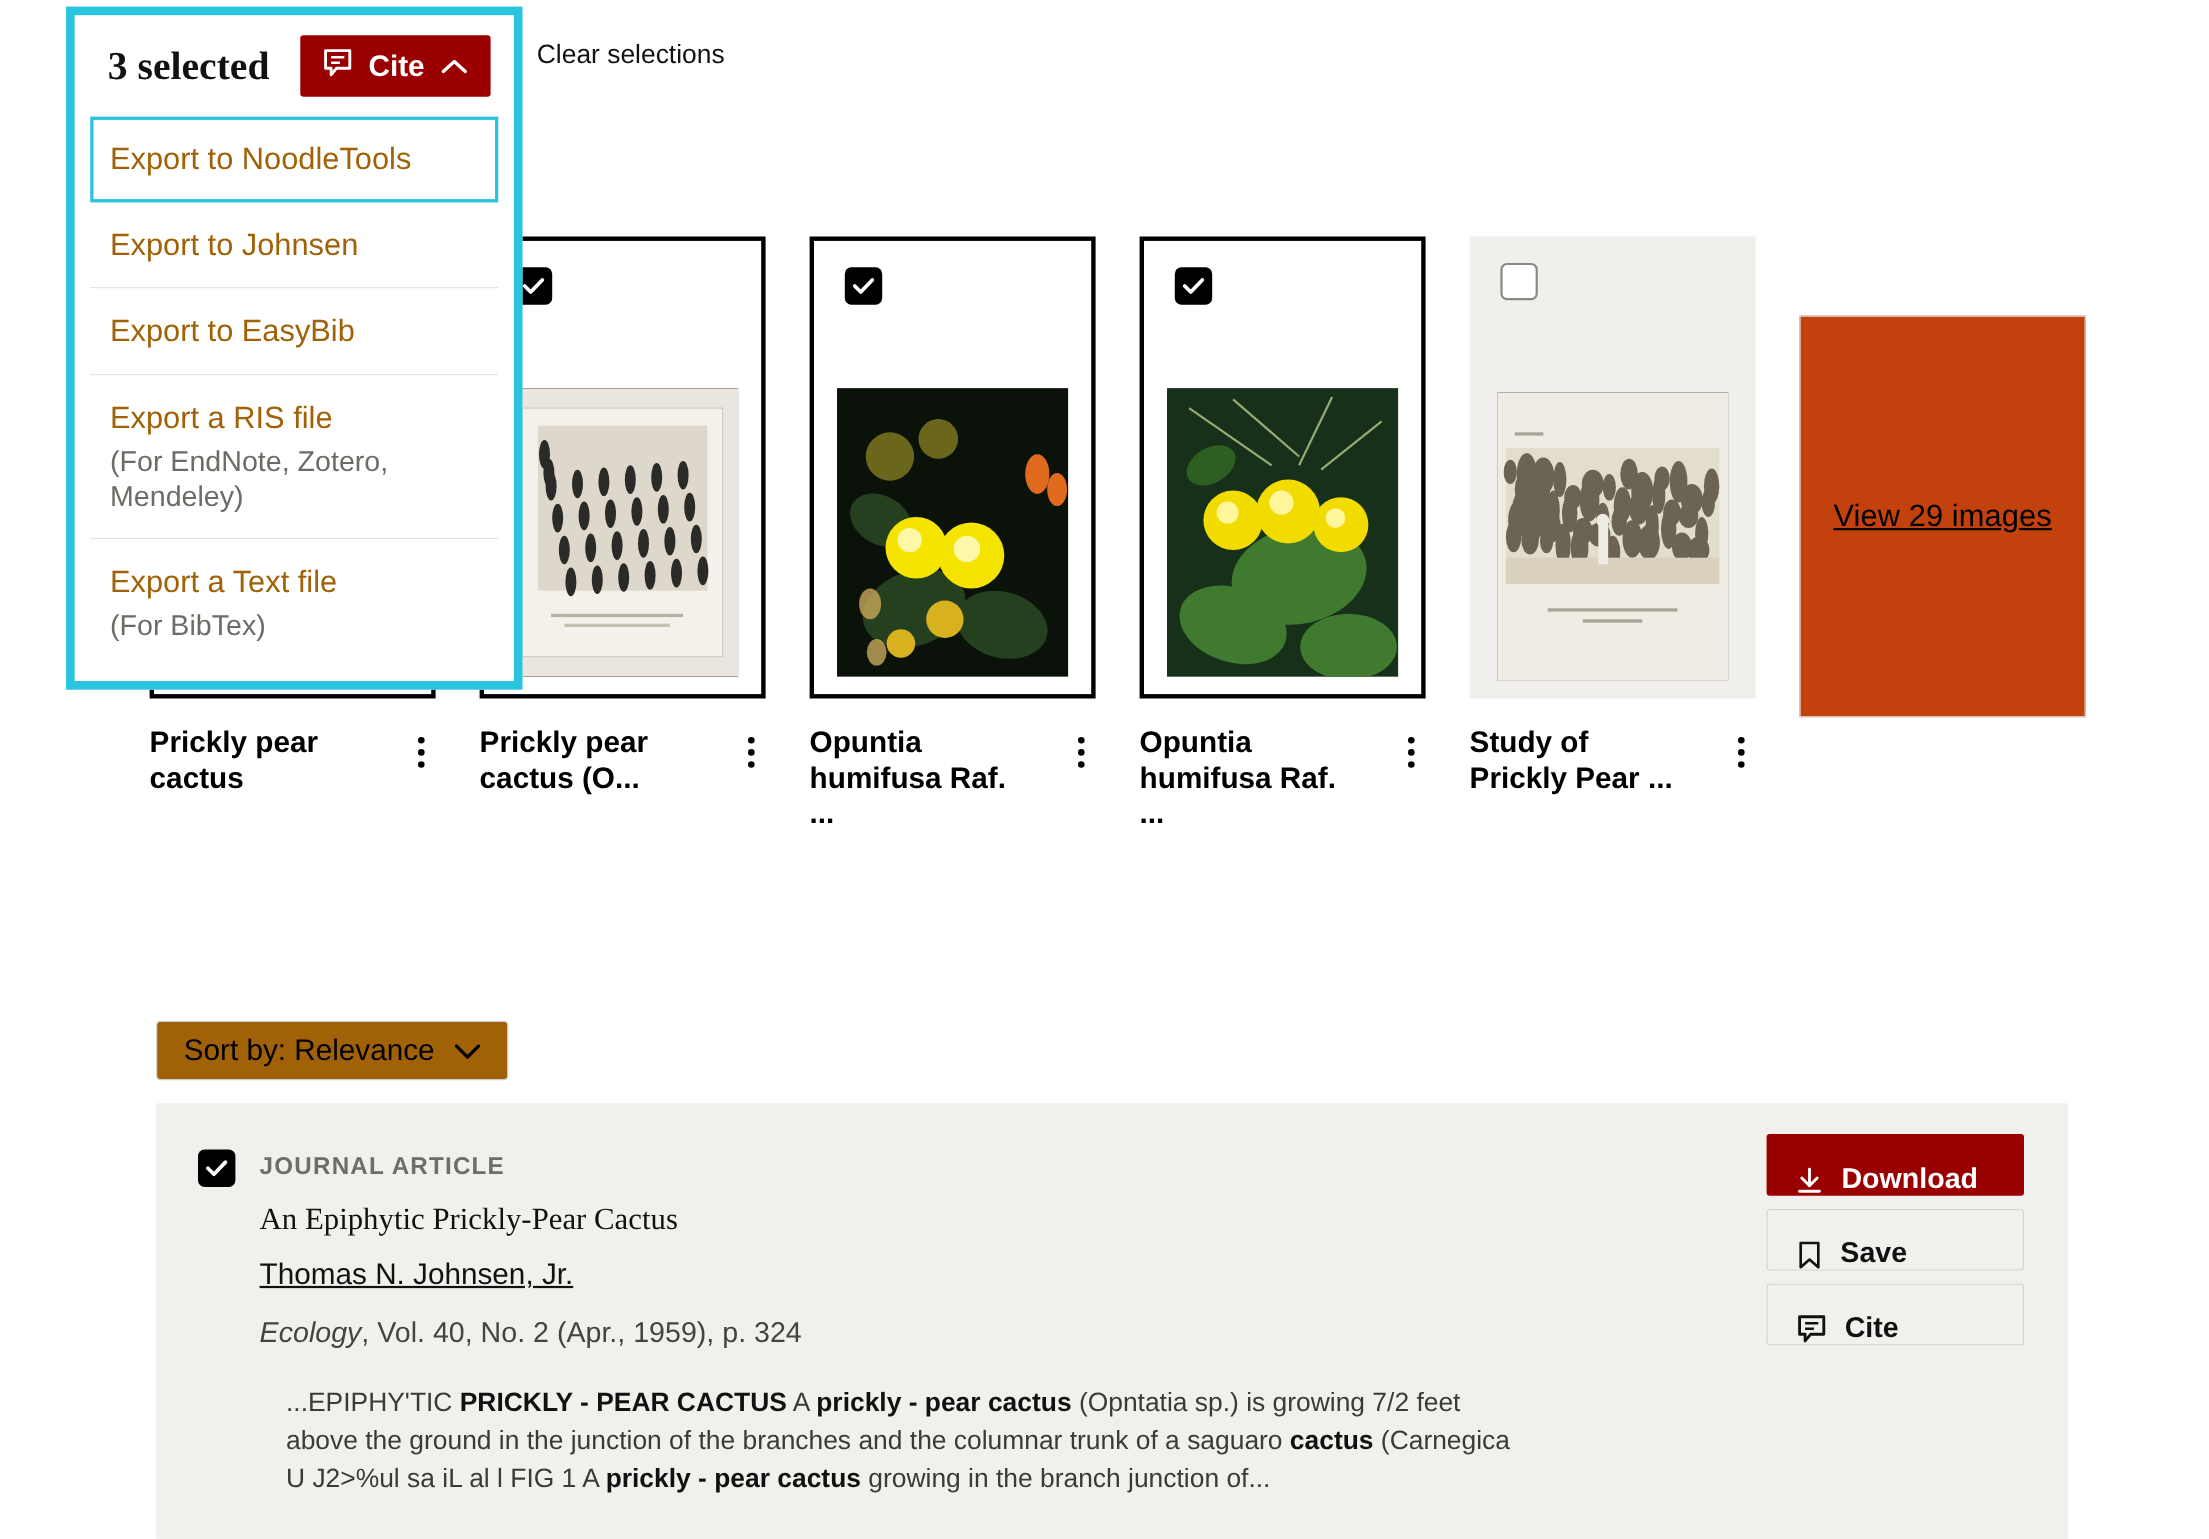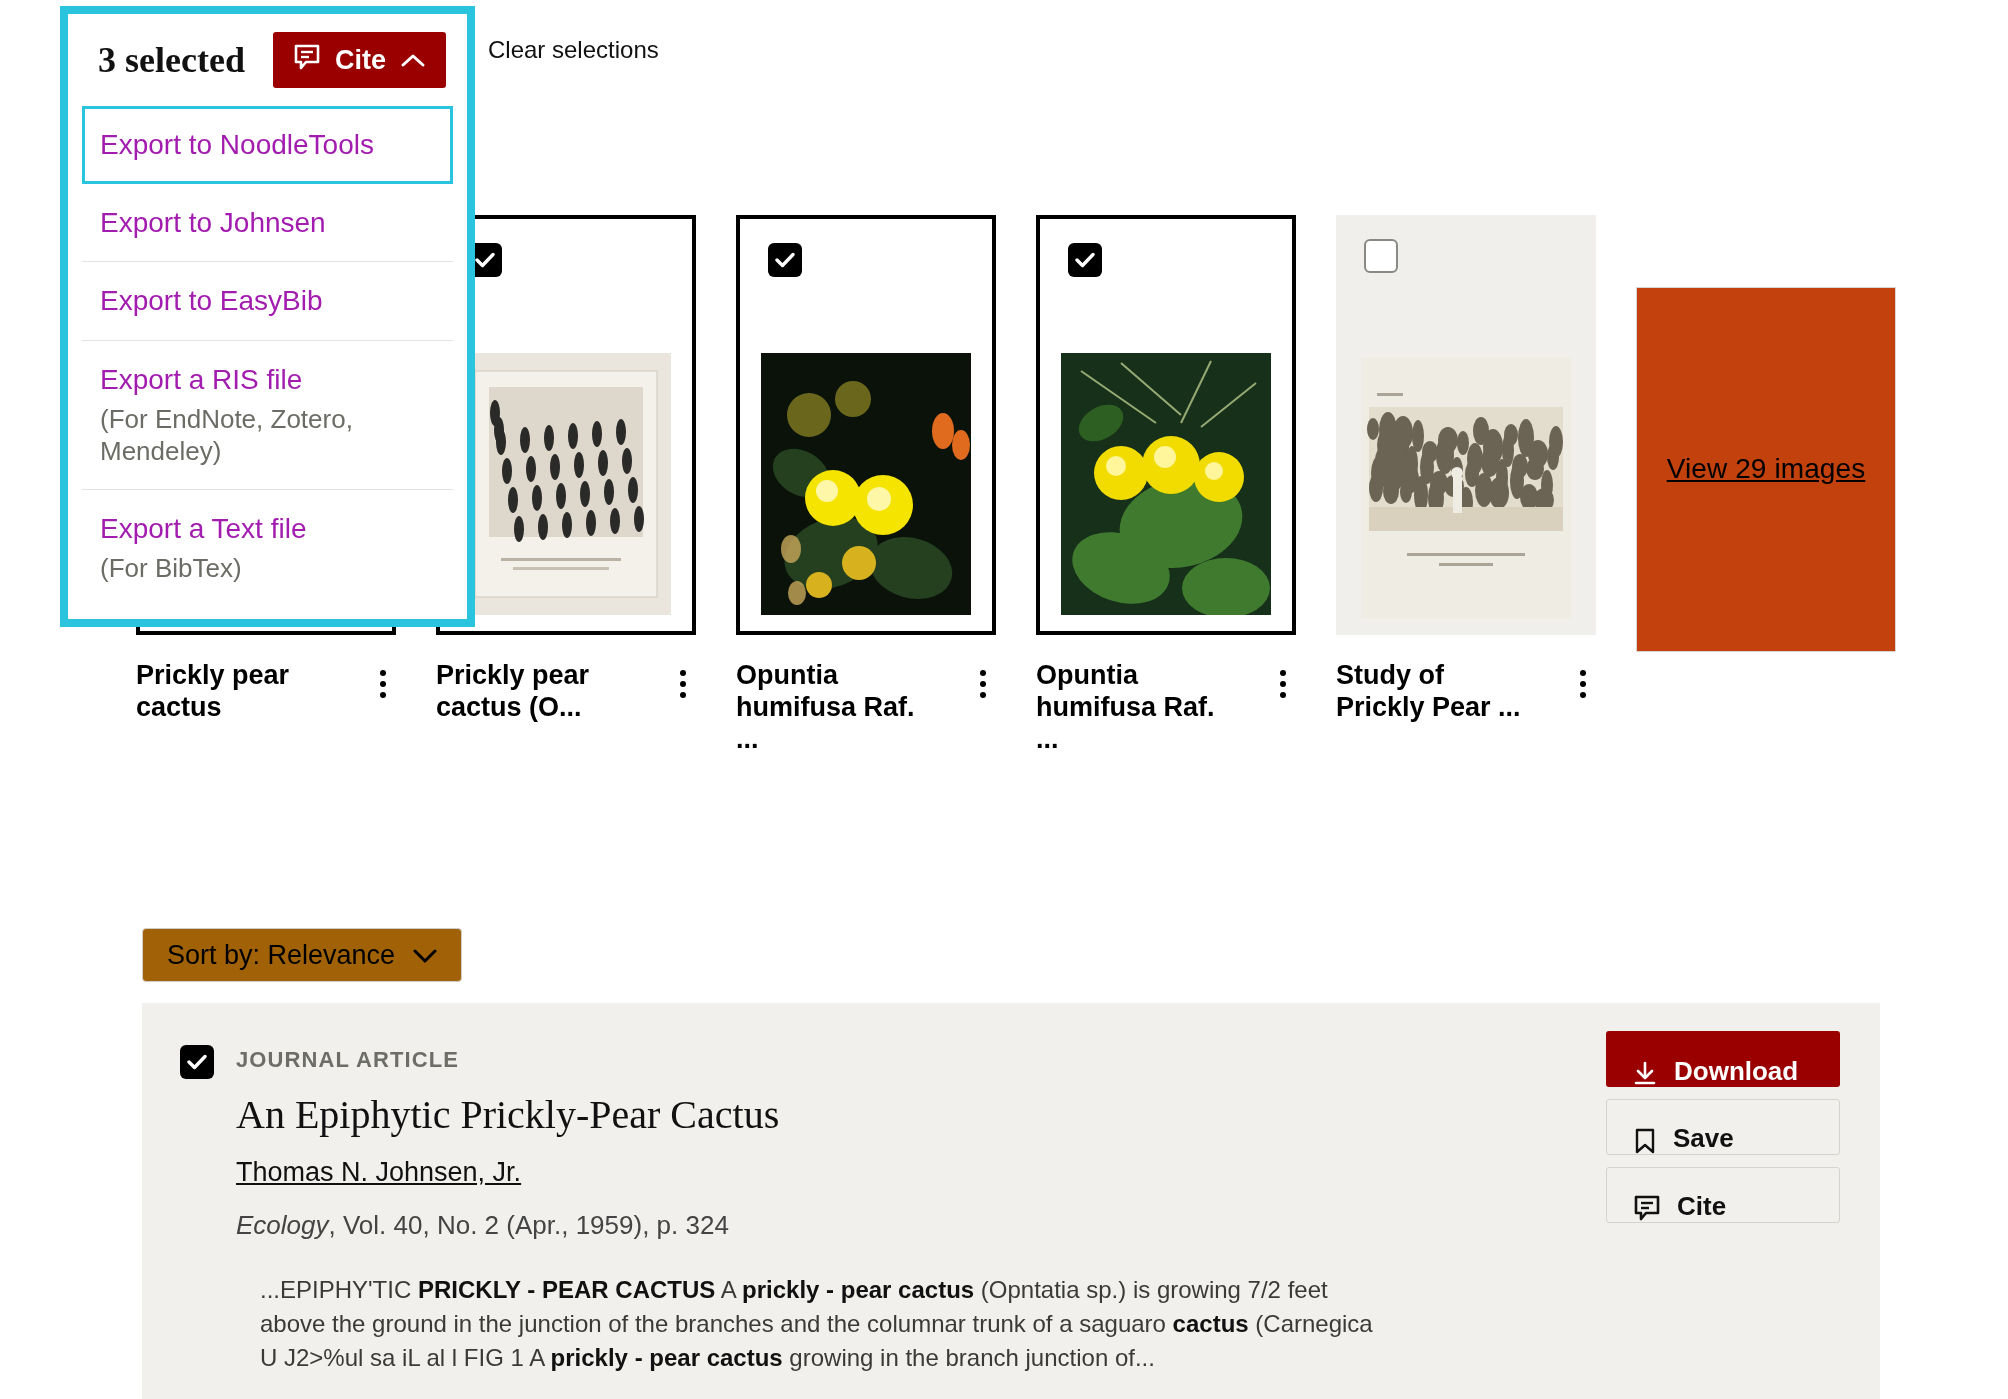--- a/index.html
+++ b/index.html
@@ -144,21 +144,21 @@
     display:flex; align-items:center; justify-content:center; margin-top: 4px;
     flex: 0 0 34px;
   }
   .res-kind {
     font-size: 22px; font-weight: 700; letter-spacing: 1.1px;
     color: #6E6E68; text-transform: uppercase; line-height: 1;
     margin-top: 8px;
   }
   .res-title {
     font-family: "Liberation Serif", serif;
-    font-size: 40px;
+    font-size: 28px;
     color: #111;
     margin-top: 14px;
     line-height: 1.12;
   }
   .res-author {
     font-size: 27px; color: #111; text-decoration: underline;
     margin-top: 19px; display: inline-block;
   }
   .res-cite { font-size: 26px; color: #444; margin-top: 22px; }
   .res-cite em { font-style: italic; }
@@ -224,21 +224,21 @@
     padding: 22px 18px 22px 18px;
     border-bottom: 1px solid #E3E2DE;
     cursor: pointer;
   }
   .menu-item:last-child { border-bottom: none; }
   .menu-item.focus {
     border: 3px solid #2BC4DE;
     border-bottom: 3px solid #2BC4DE;
     padding: 19px 15px;
   }
-  .mi-label { font-size: 28px; color: #a21caf; line-height: 1.2; }
+  .mi-label { font-size: 28px; color: #a16207; line-height: 1.2; }
   .mi-sub { font-size: 26px; color: #6C6C66; margin-top: 8px; line-height: 1.2; }
 
   .clear-link {
     position: absolute;
     left: 488px;
     top: 36px;
     font-size: 24px;
     color: #111;
     z-index: 60;
     cursor: pointer;

